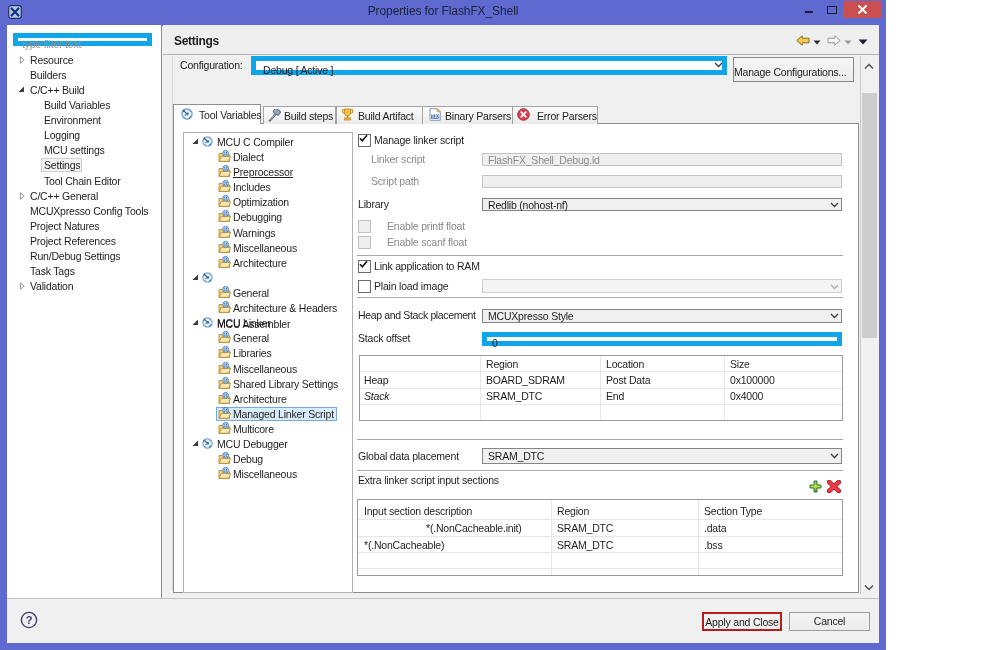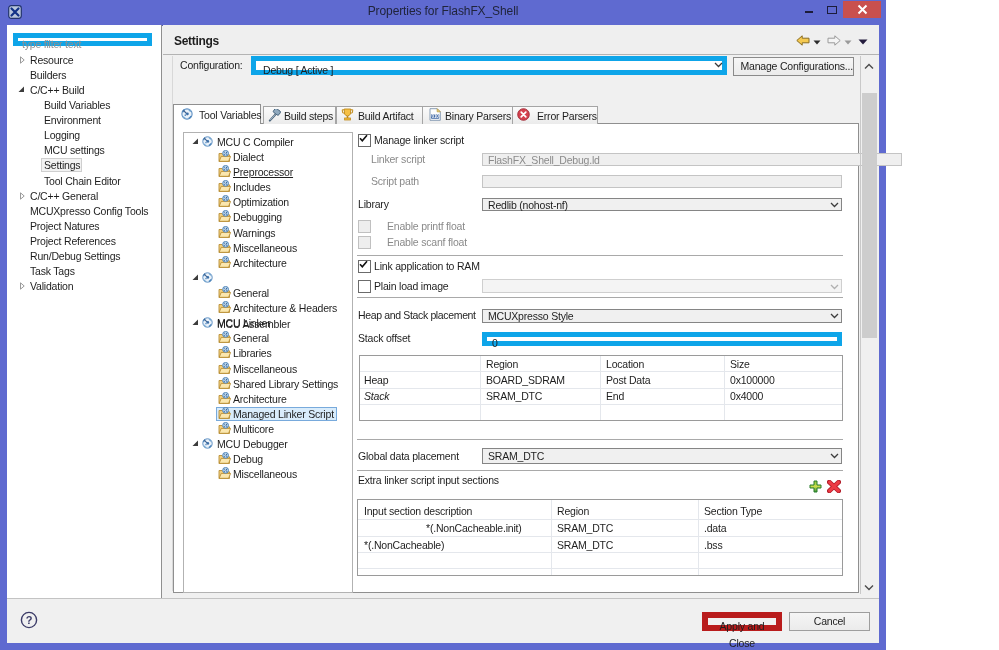--- a/index.html
+++ b/index.html
@@ -97,21 +97,21 @@
       <path d="M0.5 0.5 L9.5 0.5 L5 5.5 Z" fill="#241c3e"></path>
     </svg>
 </div>
 
 <div class="abs" style="left:172px;top:56px;width:1px;height:535px;background:#d8d8d8;"></div>
 <div class="abs" style="left:180px;top:59px;">Configuration:</div>
 <div class="fld" style="left:251px;top:56px;width:476px;height:19px;padding:0 0 0 7px;line-height:18px;">Debug  [ Active ]</div>
 <svg style="left:714px;top:62px;" width="9" height="6" viewBox="0 0 9 6">
   <path d="M1 1 L4.5 4.5 L8 1" fill="none" stroke="#3c3c3c" stroke-width="1.3"></path>
 </svg>
-<div class="abs" style="left:733px;top:57px;width:119px;height:15px;background:linear-gradient(#f6f6f6,#ebebeb);border:1px solid #8a8a8a;text-align:right;padding-top:2px;white-space:nowrap;">Manage Configurations...</div>
+<div class="abs" style="left:733px;top:57px;width:119px;height:15px;background:linear-gradient(#f6f6f6,#ebebeb);border:1px solid #8a8a8a;text-align:left;padding-top:8px;white-space:nowrap;">Manage Configurations...</div>
 
 <div class="abs" style="left:173px;top:123px;width:686px;height:470px;background:#fff;border:1px solid #8f8f8f;box-sizing:border-box;"></div>
 
 <div id="tabs">
 <div class="tab" style="left:263px;top:106px;width:71px;height:17px;"></div>
 <svg style="left:268px;top:109px;" width="13" height="13" viewBox="0 0 13 13">
       <rect x="5.6" y="0.4" width="6.6" height="4.8" rx="1.2" transform="rotate(36 8.9 2.8)" fill="#90a9be" stroke="#47637b" stroke-width="0.9"></rect>
       <path d="M7.2 5.8 L1.8 11.6" stroke="#50687e" stroke-width="2" stroke-linecap="round"></path>
       <path d="M7.4 5.4 L2.2 11" stroke="#b3c5d4" stroke-width="0.8"></path>
     </svg>
@@ -365,21 +365,21 @@
 <div class="row" style="left:233px;top:467px;">Miscellaneous</div>
 </div>
 
 <div id="form">
 <div class="cb" style="left:358px;top:134px;"></div>
 <svg style="left:358px;top:133px;" width="11" height="11" viewBox="0 0 11 11">
       <path d="M2 5.2 L4.3 7.8 L9 2.2" fill="none" stroke="#111" stroke-width="1.6"></path>
     </svg>
 <div class="row" style="left:374px;top:133px;">Manage linker script</div>
 <div class="row gray" style="left:358px;top:152px;">Linker script</div>
-<div class="dfld" style="left:482px;top:153px;width:420px;height:13px;padding:0 0 0 5px;line-height:12px;">FlashFX_Shell_Debug.ld</div>
+<div class="dfld" style="left:482px;top:153px;width:360px;height:13px;padding:0 0 0 5px;line-height:12px;">FlashFX_Shell_Debug.ld</div>
 <div class="row gray" style="left:358px;top:174px;">Script path</div>
 <div class="dfld" style="left:482px;top:175px;width:360px;height:13px;"></div>
 <div class="row" style="left:358px;top:197px;">Library</div>
 <div class="combo" style="left:482px;top:198px;width:360px;height:13px;padding:0 0 0 5px;line-height:12px;">Redlib (nohost-nf)</div>
 <svg style="left:830px;top:202px;" width="9" height="6" viewBox="0 0 9 6">
       <path d="M1 1 L4.5 4.5 L8 1" fill="none" stroke="#3c3c3c" stroke-width="1.3"></path>
     </svg>
 <div class="cbd" style="left:358px;top:220px;"></div>
 <div class="row gray" style="left:374px;top:219px;">Enable printf float</div>
 <div class="cbd" style="left:358px;top:236px;"></div>
@@ -470,14 +470,14 @@
 </svg>
 <svg style="left:864px;top:584px;" width="10" height="7" viewBox="0 0 10 7">
   <path d="M1 1.5 L5 5.5 L9 1.5" fill="none" stroke="#4c4c4c" stroke-width="1.4"></path>
 </svg>
 
 <div class="abs" style="left:7px;top:598px;width:872px;height:45px;background:#f0f0f0;border-top:1px solid #c3c3c3;box-sizing:border-box;"></div>
 <svg style="left:20px;top:611px;" width="18" height="18" viewBox="0 0 18 18">
   <circle cx="9" cy="9" r="7.6" fill="none" stroke="#3c3c68" stroke-width="1.4"></circle>
   <text x="9" y="13" text-anchor="middle" font-family="Liberation Sans" font-size="11" font-weight="bold" fill="#3c3c68">?</text>
 </svg>
-<div class="abs" style="left:702px;top:612px;width:80px;height:19px;border:6px solid #b91c1c;background:#f1f1f1;box-sizing:border-box;text-align:center;line-height:17px;">Apply and Close</div>
+<div class="abs" style="left:702px;top:612px;width:80px;height:19px;border:2px solid #b91c1c;background:#f1f1f1;box-sizing:border-box;text-align:center;line-height:17px;">Apply and Close</div>
 <div class="abs" style="left:789px;top:612px;width:81px;height:19px;border:1px solid #9e9e9e;background:linear-gradient(#f5f5f5,#ebebeb);box-sizing:border-box;text-align:center;line-height:17px;">Cancel</div>
 
 </body></html>

